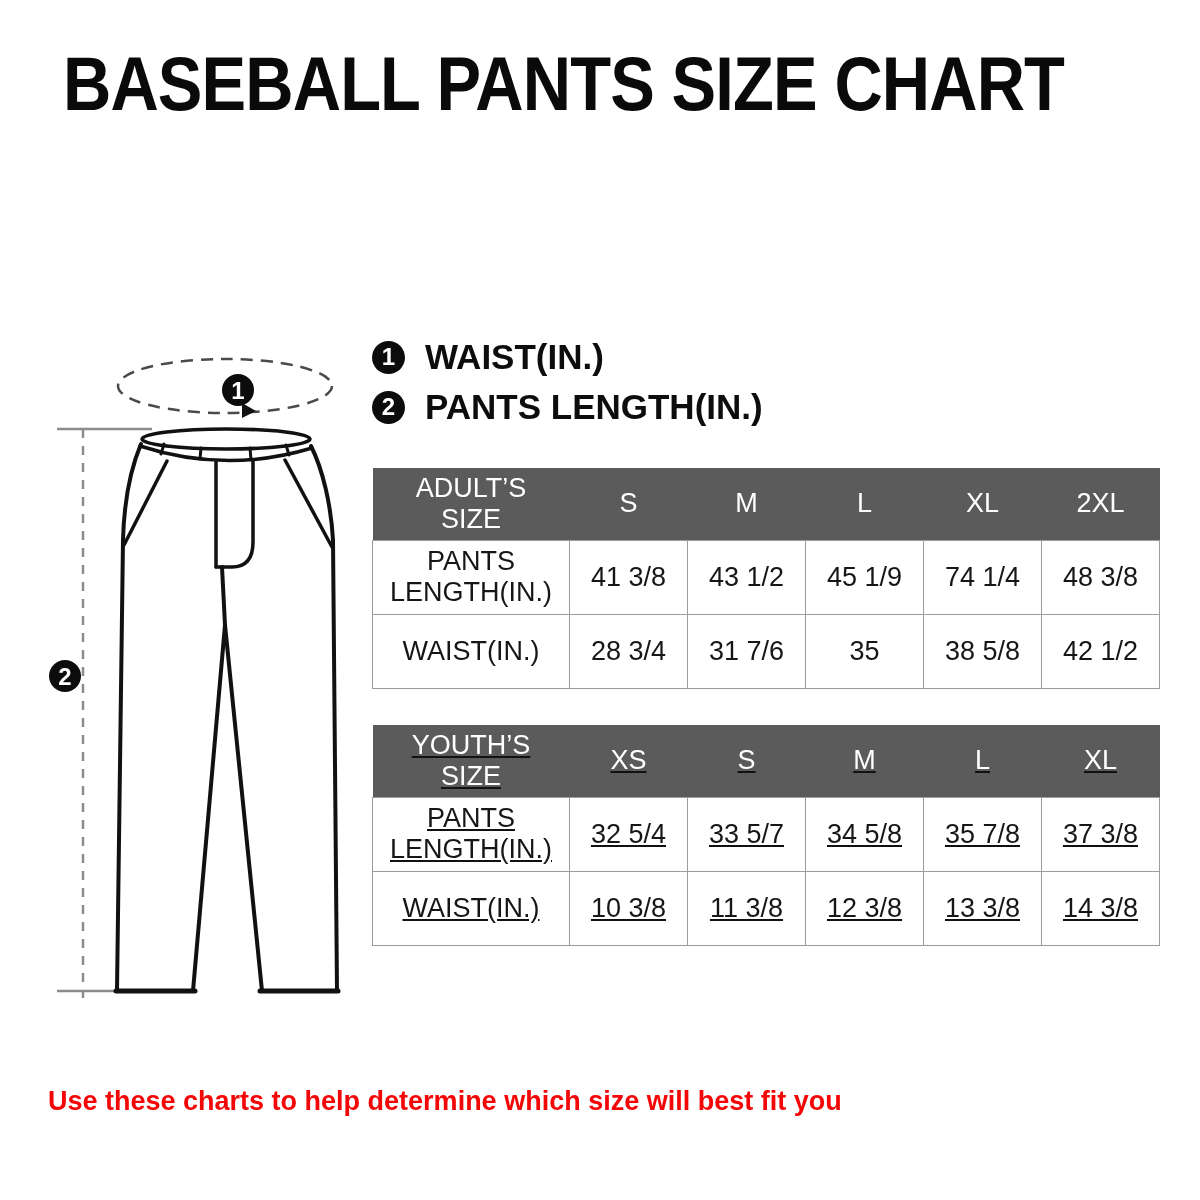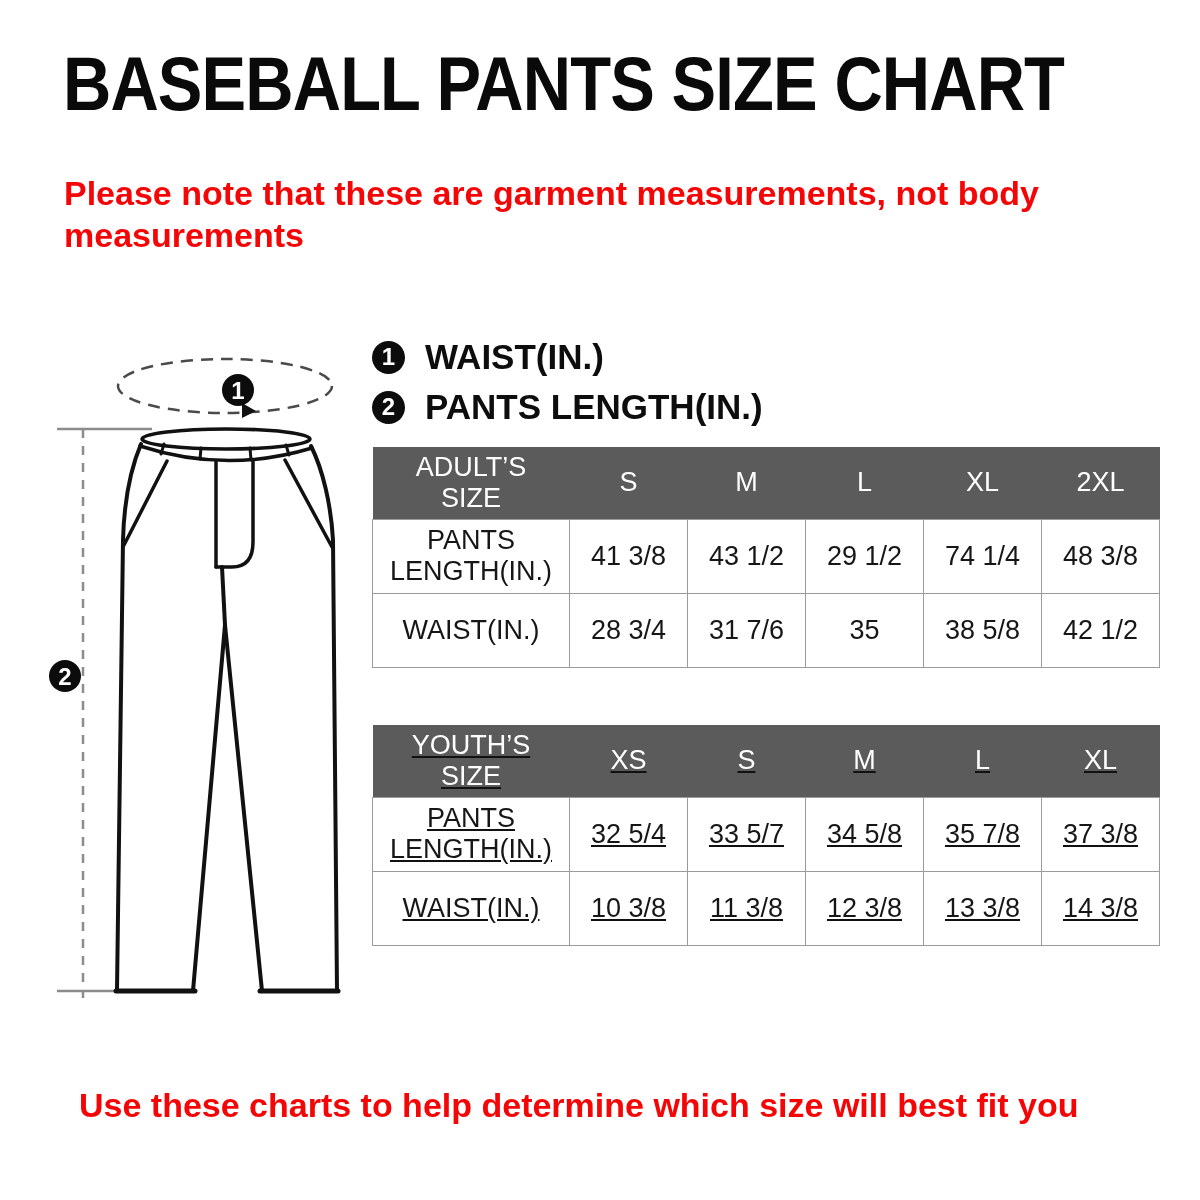--- a/index.html
+++ b/index.html
@@ -33,47 +33,45 @@
     font-size:24px;font-weight:700;line-height:1;
   }
   .legend-label{margin-left:20px;font-size:35px;font-weight:700;color:#0d0d0d;}
 
   .diagram{position:absolute;left:40px;top:340px;width:320px;height:710px;}
 
   .size-table{
     position:absolute;left:372px;width:788px;
     border-collapse:collapse;table-layout:fixed;
   }
-  #adult-table{top:447px;}
+  #adult-table{top:468px;}
   #youth-table{top:725px;text-decoration:underline;}
   .size-table col.c0{width:197px;}
   .size-table thead th{
     background:var(--header_gray);color:#ffffff;font-weight:400;font-size:27px;
     height:72px;border:none;text-align:center;vertical-align:middle;
   }
   .size-table thead th.corner{white-space:pre-line;line-height:31px;}
   .size-table tbody td{
     border:1.5px solid var(--border_gray);background:#ffffff;
     font-size:27px;font-weight:400;color:#161616;text-align:center;vertical-align:middle;
     height:74px;white-space:pre-line;line-height:31px;
   }
   .footer{
-    position:absolute;left:79px;top:1086px;width:1080px;
-    font-size:34px;font-weight:700;color:var(--red);white-space:nowrap;
+    position:absolute;left:48px;top:1086px;width:1080px;
+    font-size:27px;font-weight:700;color:var(--red);white-space:nowrap;
   }
 </style>
 </head>
 <body>
 
 <div class="page">
 
   <div class="title">BASEBALL PANTS SIZE CHART</div>
 
-  <div class="note">Please note that these are garment measurements, not body
-measurements</div>
 
   <svg class="diagram" viewBox="0 0 320 710">
 
     <ellipse cx="185" cy="46" rx="107" ry="27" fill="none" stroke="#4a4a4a" stroke-width="2.5" stroke-dasharray="12 8"></ellipse>
     <polygon points="202,63 216,71 202,78" fill="#111"></polygon>
 
     <line x1="17" y1="89" x2="112" y2="89" stroke="#8c8c8c" stroke-width="2.5"></line>
     <line x1="43" y1="89" x2="43" y2="658" stroke="#8c8c8c" stroke-width="2.5" stroke-dasharray="9 8"></line>
     <line x1="17" y1="651" x2="112" y2="651" stroke="#8c8c8c" stroke-width="2.5"></line>
 
@@ -144,21 +142,21 @@
         <th>XL</th>
         <th>2XL</th>
       </tr>
     </thead>
     <tbody>
       <tr>
         <td>PANTS
 LENGTH(IN.)</td>
         <td>41 3/8</td>
         <td>43 1/2</td>
-        <td>29 1/2</td>
+        <td>45 1/9</td>
         <td>74 1/4</td>
         <td>48 3/8</td>
       </tr>
       <tr>
         <td>WAIST(IN.)</td>
         <td>28 3/4</td>
         <td>31 7/6</td>
         <td>35</td>
         <td>38 5/8</td>
         <td>42 1/2</td>

